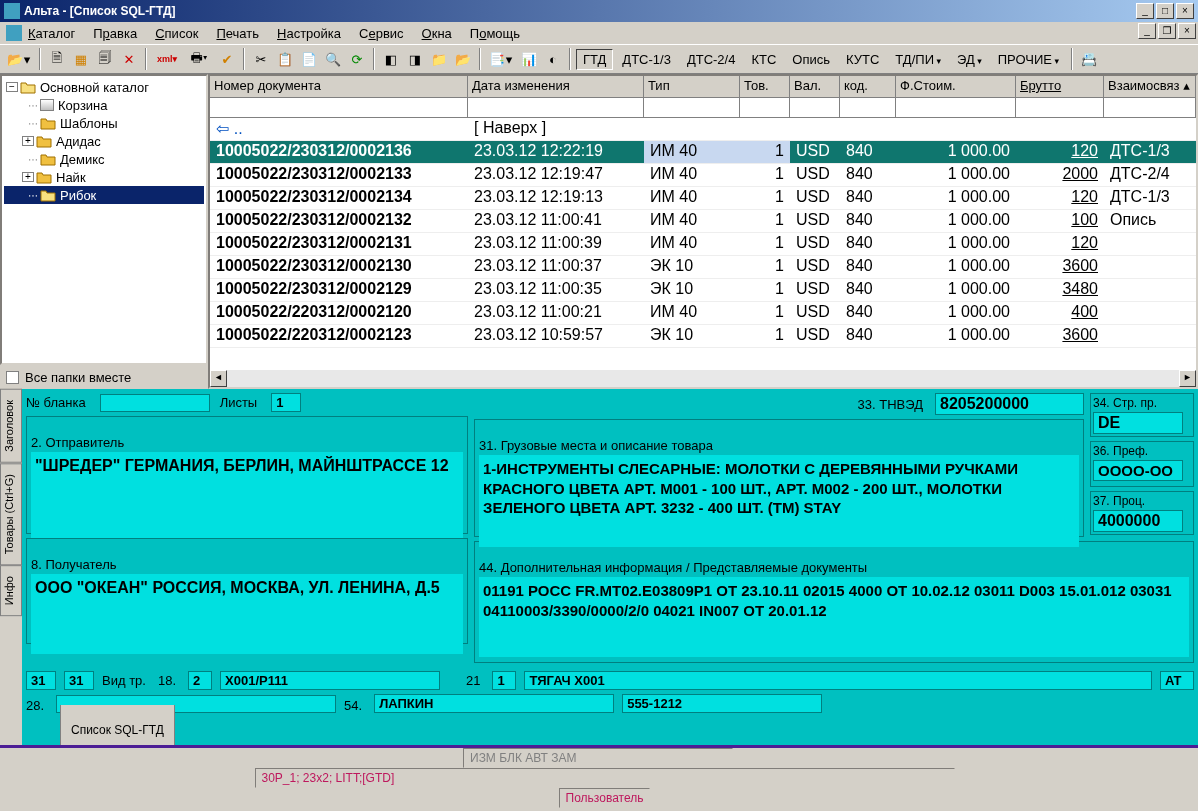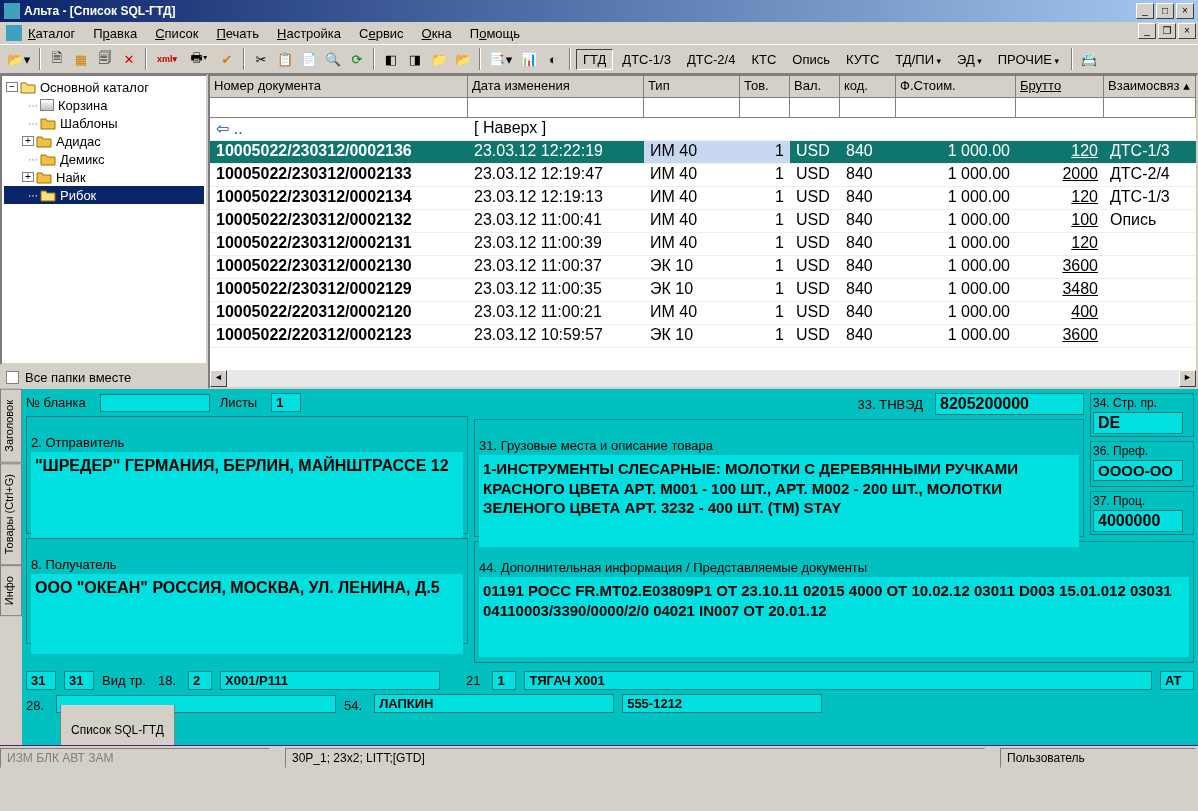--- a/index.html
+++ b/index.html
@@ -55,23 +55,23 @@
   .flabel { color: #000; font-size: 13px; margin-right: 4px; }
   .fval { background: #00e0e0; border: 1px solid #008080; padding: 1px 4px; color: #000; font-weight: bold; display: inline-block; min-height: 18px; }
   .left-col { width: 442px; }
   .right-col { flex: 1; }
   .narrow-col { width: 104px; }
   .section { border: 1px solid #008080; padding: 18px 4px; background: #00c0c0; margin-bottom: 4px; }
   .section-title { font-size: 13px; color: #000; margin-bottom: 2px; }
   .section-body { background: #00e0e0; padding: 4px; min-height: 24px; font-size: 16px; font-weight: bold; color: #000; line-height: 1.3; }
   .bottom-tabs { position: absolute; left: 60px; bottom: 42px; height: 22px; }
   .btab { display: inline-block; padding: 18px 10px; background: #d4d0c8; border: 1px solid #808080; border-top: none; border-radius: 0 0 6px 6px; font-size: 12px; }
-  .statusbar { position: absolute; left: 0; right: 0; bottom: 0; height: 24px; background: #d4d0c8; display: flex; align-items: center; border-top: 1px solid #4c1d95; }
+  .statusbar { position: absolute; left: 0; right: 0; bottom: 0; height: 24px; background: #d4d0c8; display: flex; align-items: center; border-top: 3px solid #4c1d95; flex-direction: column; }
   .status-cell { border: 1px inset #d4d0c8; padding: 2px 6px; font-size: 12px; color: #808080; margin-right: 2px; height: 20px; display: flex; align-items: center; }
-  .status-cell.dark { color: #000000; margin-left: 13px; }
+  .status-cell.dark { color: #be185d; margin-left: 13px; }
   .svg-folder { fill: #f0c040; stroke: #a07000; }
   .svg-folder.open { fill: #f8e080; }
   .inner-wbtns { position: absolute; right: 2px; top: 1px; display: flex; }
 </style>
 </head>
 <body>
 
 <div class="titlebar">
   <span class="titlebar-icon"></span>
   <span class="titlebar-text">Альта - [Список SQL-ГТД]</span>

